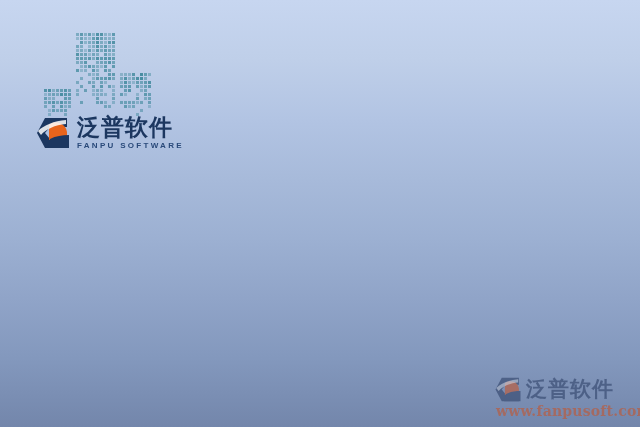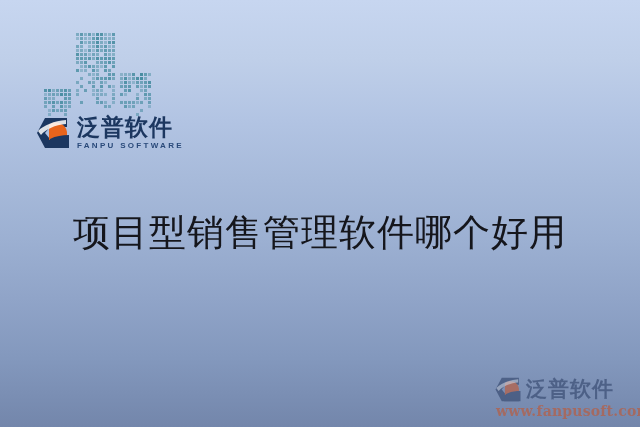--- a/index.html
+++ b/index.html
@@ -374,21 +374,20 @@
       <path d="M13 8 A11 11 0 0 1 31 15 L31 23 L13 23 Z" fill="#e8641c"></path>
       <path d="M14 22 C20 19 26 18 33 18 L33 31 L12 31 Z" fill="#1c3760"></path>
       <path d="M2 14 C8 8 18 4 30 3 L30 7 C19 8 10 12 5 18 Z" fill="#ffffff" opacity="0.85"></path>
     </svg>
     <div class="wordmark">
       <span class="cn">泛普软件</span>
       <span class="en">FANPU SOFTWARE</span>
     </div>
   </div>
 
-  <div id="headline">项目型销售管理软件哪个好用</div>
 
   <div id="watermark">
     <div class="wm-top">
       <svg class="wm-emblem" viewBox="0 0 34 32">
         <path d="M9 1 L31 1 L31 10 L14 10 L9 16 L14 22 L31 22 L31 31 L9 31 L1 16 Z" fill="#2c3f66"></path>
         <path d="M13 8 A11 11 0 0 1 31 15 L31 23 L13 23 Z" fill="#c6542a"></path>
         <path d="M14 22 C20 19 26 18 33 18 L33 31 L12 31 Z" fill="#2c3f66"></path>
         <path d="M2 14 C8 8 18 4 30 3 L30 7 C19 8 10 12 5 18 Z" fill="#ffffff" opacity="0.6"></path>
       </svg>
       <span class="wm-cn">泛普软件</span>

